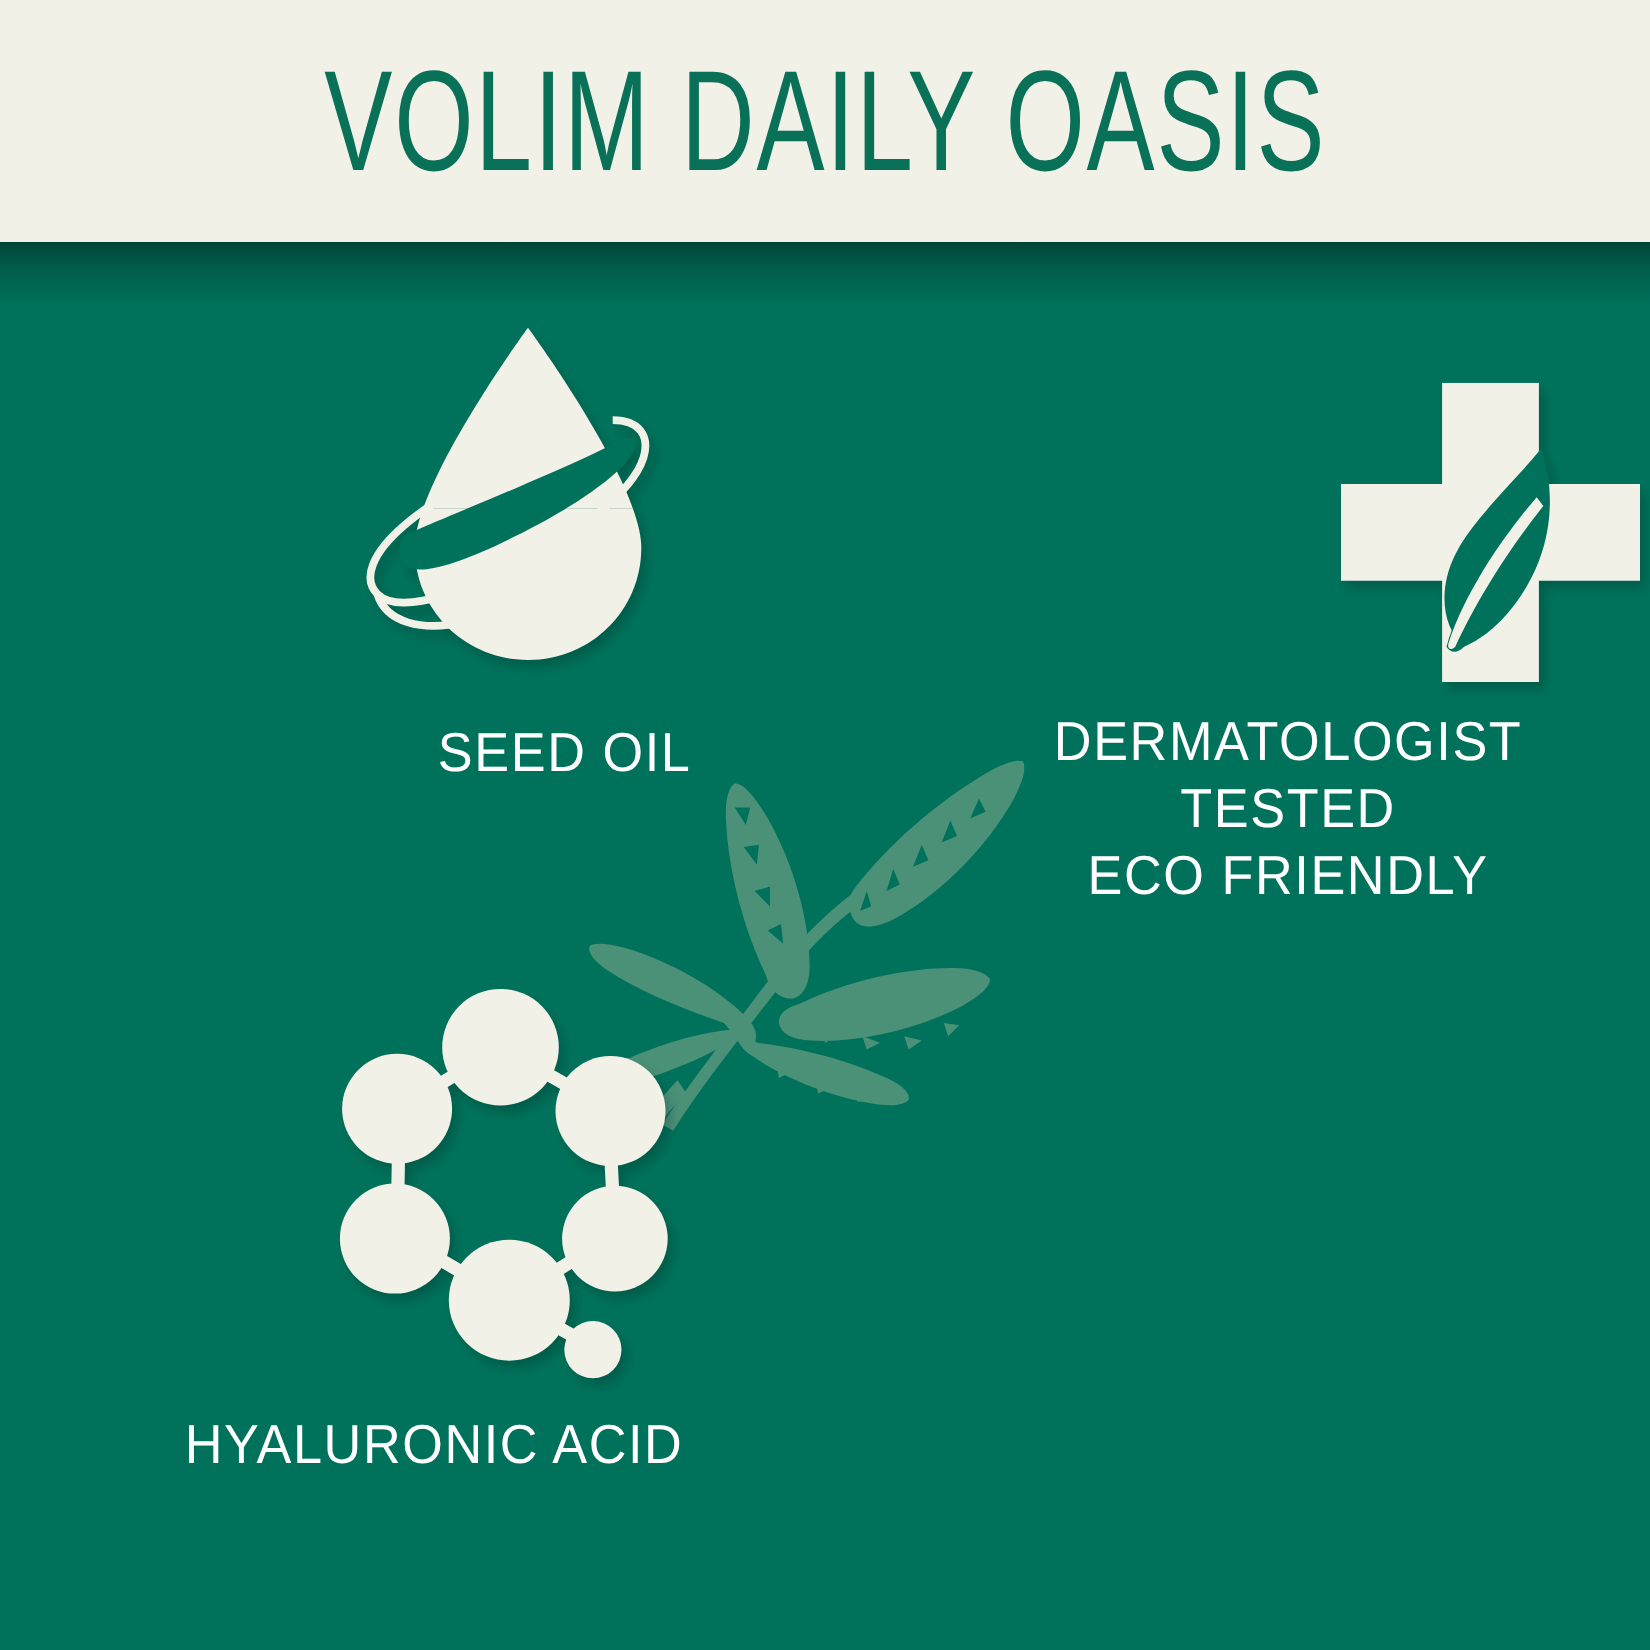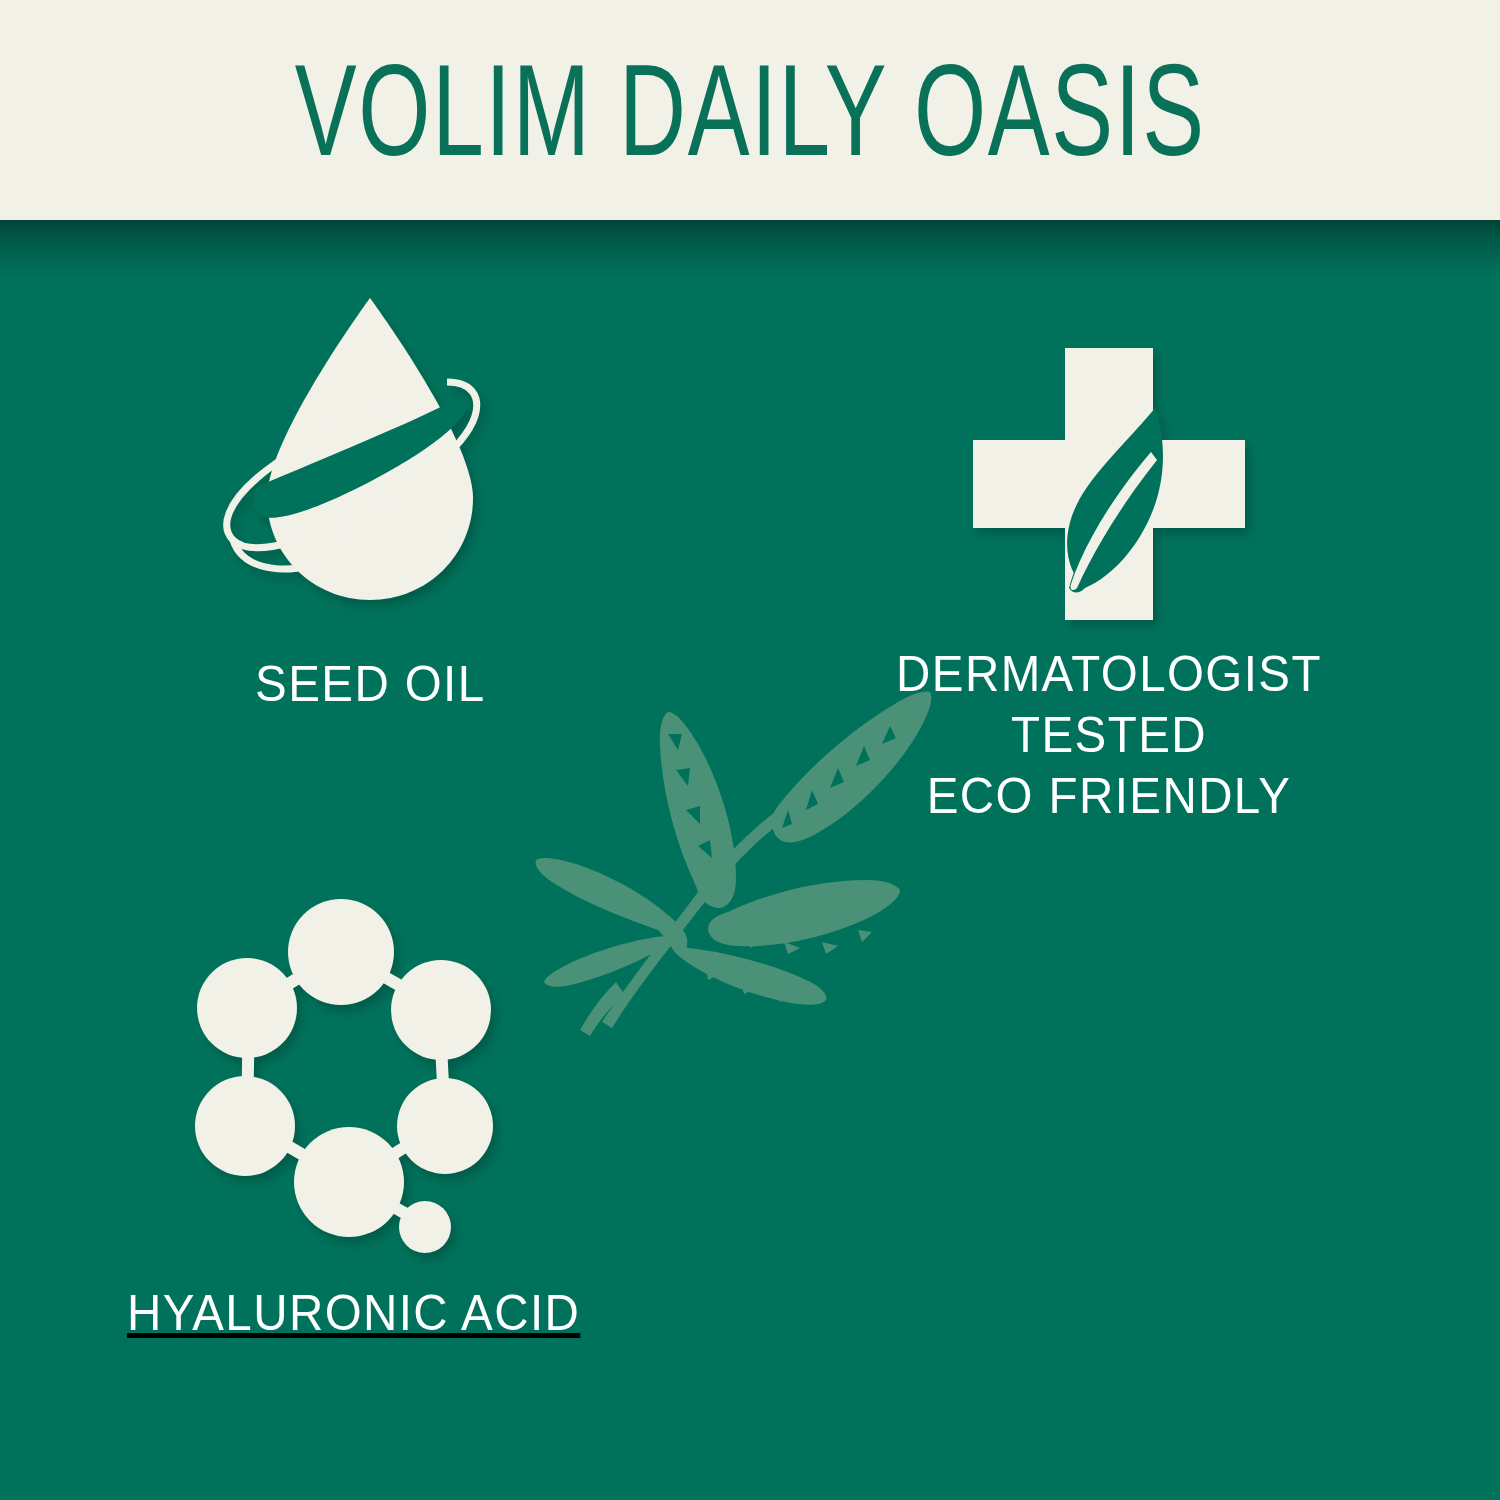--- a/index.html
+++ b/index.html
@@ -67,25 +67,25 @@
     z-index: 1;
     pointer-events: none;
   }
 
   
   .feature {
     position: absolute;
     z-index: 3;
     display: flex;
     flex-direction: column;
-    align-items: center;
+    align-items: flex-end;
   }
   .f-tl { left: 105px;  top: 290px;  width: 530px; }
-  .f-tr { left: 789px;  top: 290px;  width: 640px; }
-  .f-bl { left: 89px;  top: 865px;  width: 530px; text-decoration: underline; }
+  .f-tr { left: 851px;  top: 290px;  width: 640px; }
+  .f-bl { left: 103px;  top: 865px;  width: 530px; }
   .f-br { left: 815px;  top: 850px;  width: 640px; }
 
   .icon-wrap {
     position: relative;
     display: flex;
     align-items: flex-end;
     justify-content: center;
   }
   .icon-wrap.h-drop  { height: 330px; }
   .icon-wrap.h-cross { height: 330px; }

